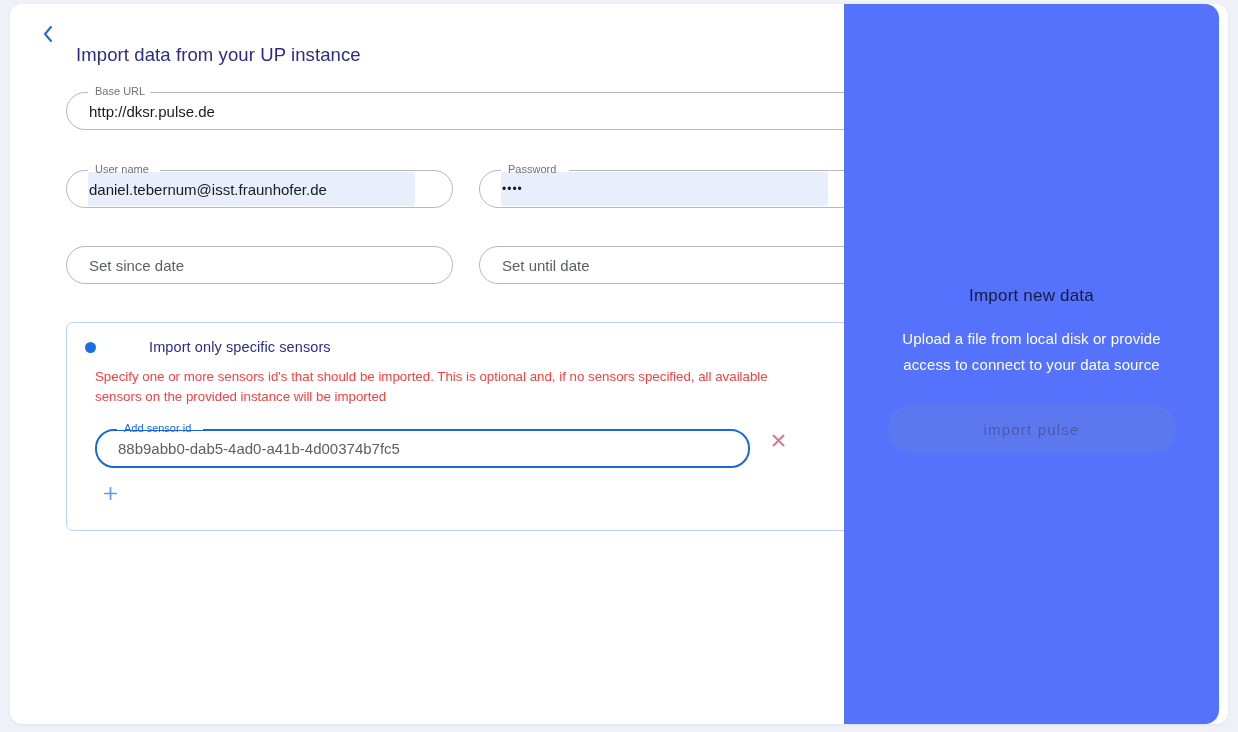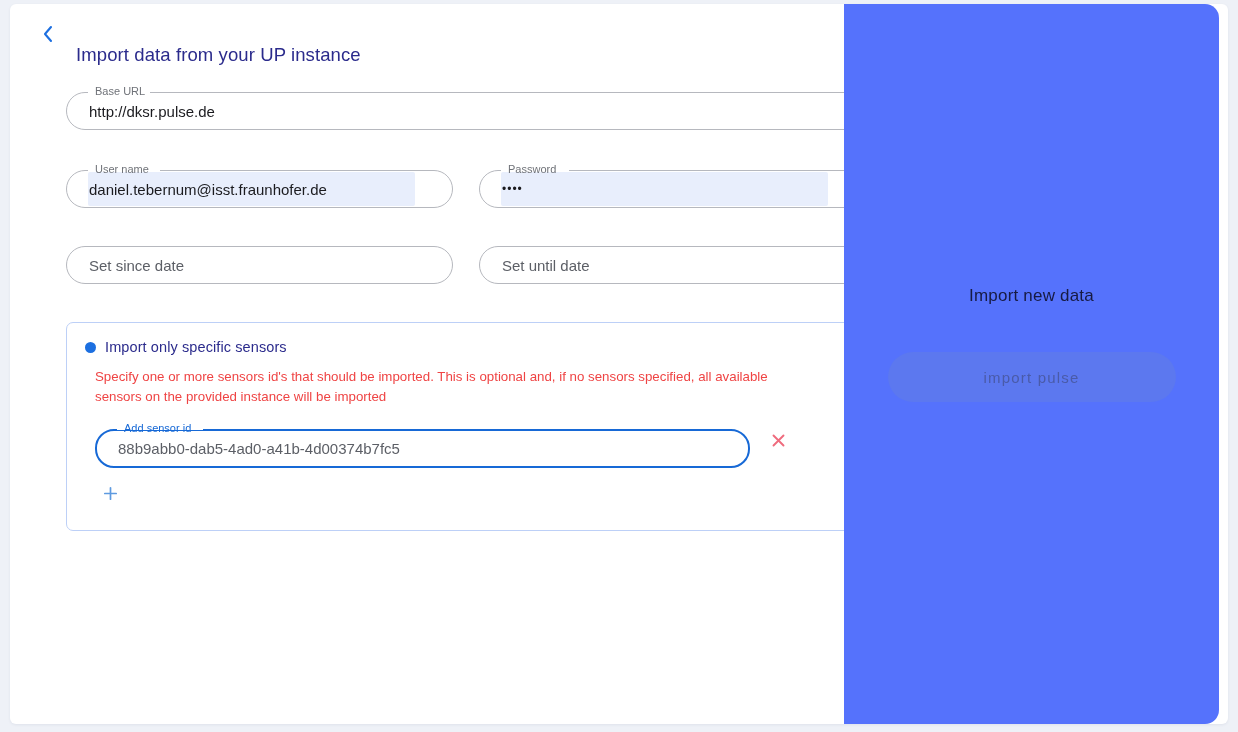--- a/index.html
+++ b/index.html
@@ -20,21 +20,21 @@
   }
 
   
   .card {
     position: absolute;
     left: 10px;
     top: 4px;
     width: 1218px;
     height: 720px;
     background: #ffffff;
-    border-radius: 6px;
+    border-radius: 12px;
     overflow: hidden;
     box-shadow: 0 1px 3px rgba(30,40,80,0.07);
   }
 
   
   .back-btn {
     position: absolute;
     left: 18px;
     top: 10px;
     width: 40px;
@@ -166,20 +166,21 @@
     width: 11px;
     height: 11px;
     border-radius: 50%;
     background: #1c6fe0;
     flex: none;
   }
   .radio-label {
     font-size: 14.5px;
     color: #2b2b8c;
     letter-spacing: 0.1px;
+    margin-left: 44px;
   }
 
   .sensors-desc {
     margin-top: 12px;
     margin-left: 10px;
     font-size: 13.3px;
     line-height: 20px;
     color: #ef4444;
     max-width: 714px;
   }
@@ -362,17 +363,18 @@
             </span>
           </button>
         </div>
 
       </div>
 
     </div>
 
     <div class="blue-panel">
       <div class="panel-title">Import new data</div>
+      <div class="panel-sub">Upload a file from local disk or provide access to connect to your data source</div>
       <button class="import-btn" disabled="">import pulse</button>
     </div>
 
   </div>
 </div>
 
 </body></html>

